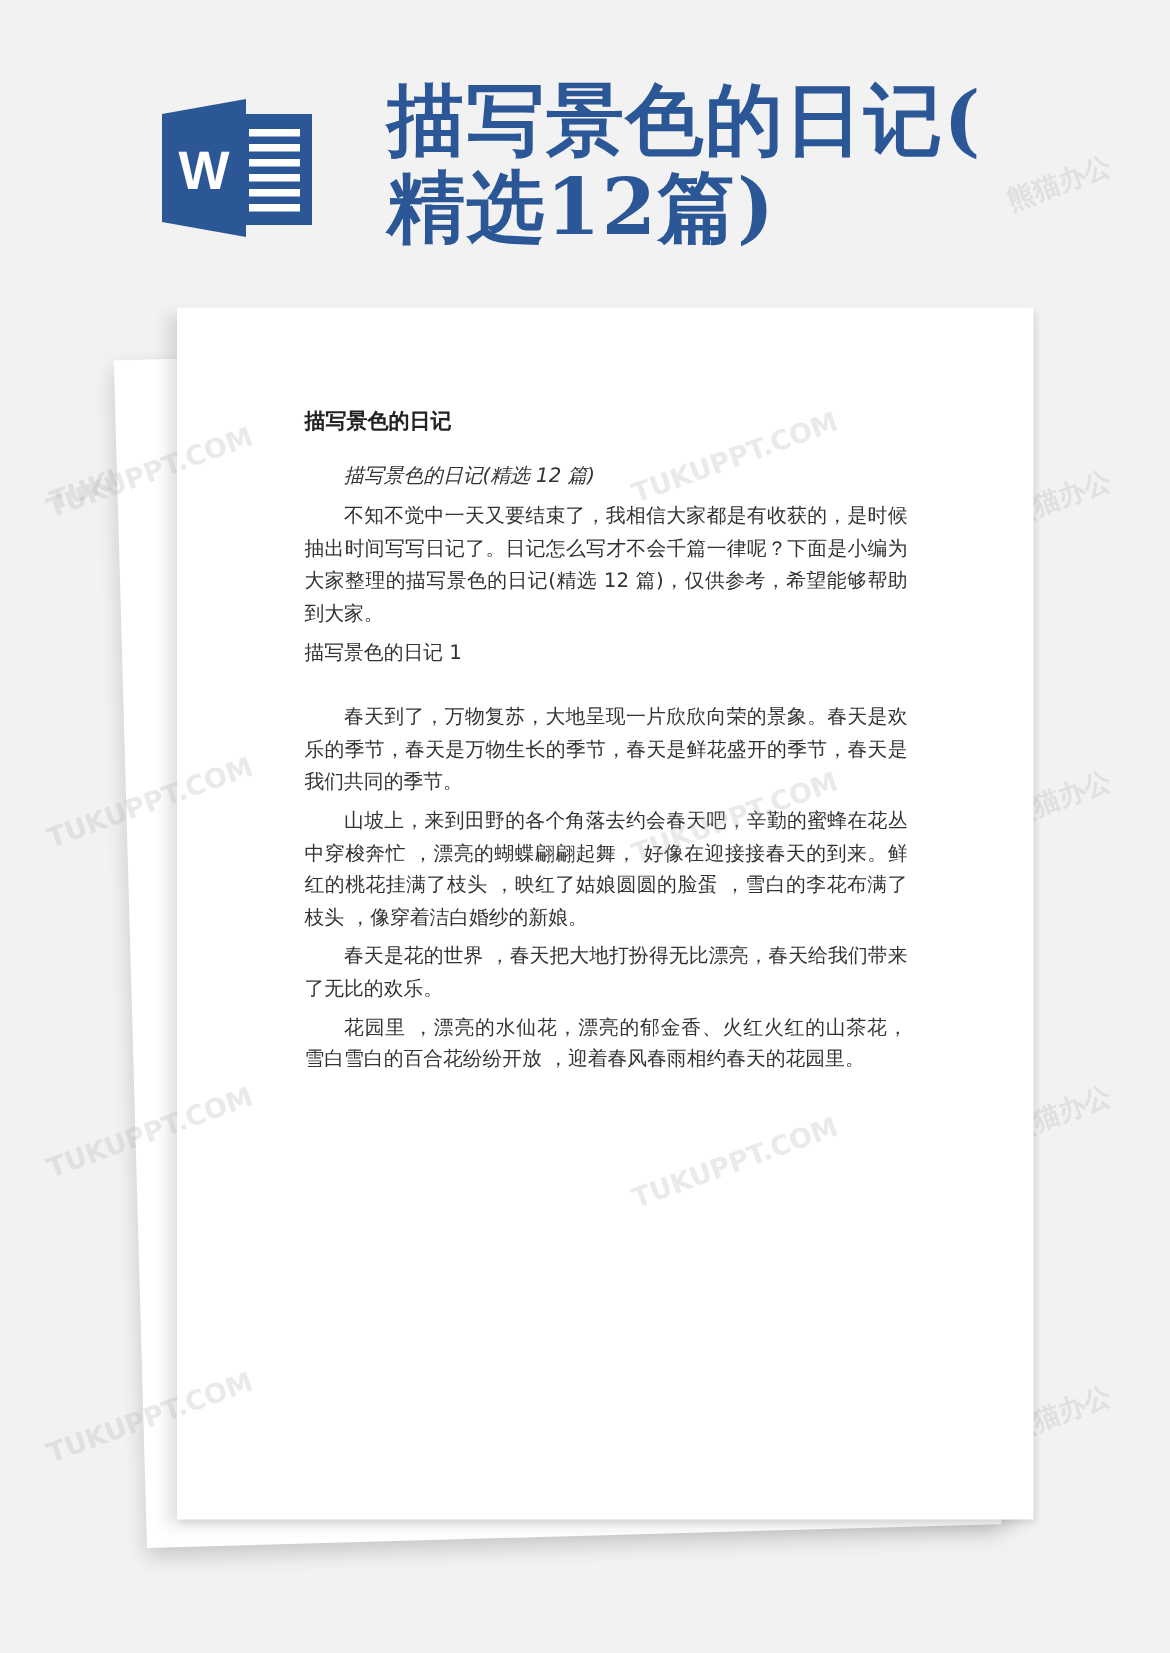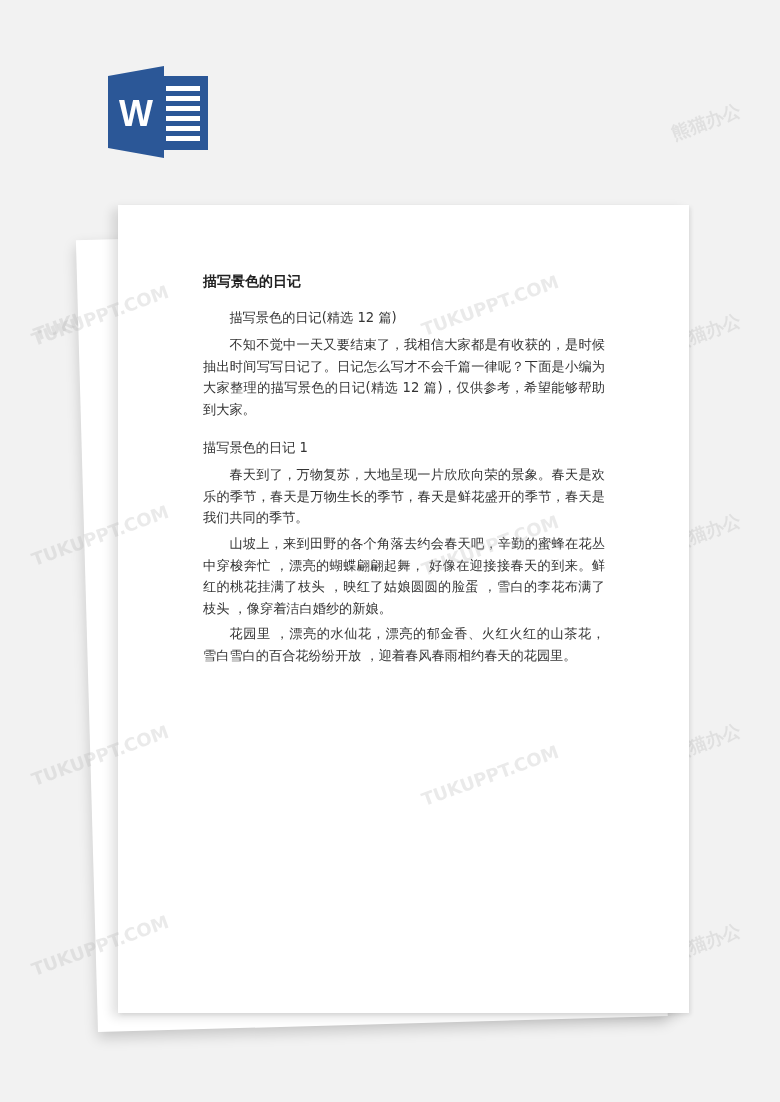--- a/index.html
+++ b/index.html
@@ -23,23 +23,23 @@
   }
   .page {
     position:absolute; left:118px; top:205px; width:571px; height:808px;
     background:#fff; box-shadow:-6px 4px 10px rgba(0,0,0,0.12), 2px 2px 4px rgba(0,0,0,0.08);
   }
   .page-content {
     position:absolute; left:85px; top:66px; width:402px;
     color:#333; font-size:13.2px; line-height:21.6px;
   }
   .page-heading { text-align:left; font-weight:bold; font-size:14px; margin:0 0 14px 0; color:#222; }
-  .subtitle { text-indent:2em; margin:0 0 6px 0; }
+  .subtitle { text-indent:2em; margin:0 0 6px 0;font-style:italic; }
   .para { text-indent:2em; margin:0 0 4px 0; text-align:justify; }
-  .section-title { margin:0 0 6px 0; }
+  .section-title { margin:0 0 22px 0; }
   .watermark {
     position:absolute; color:rgba(180,180,180,0.28); font-weight:bold;
     font-size:18px; transform:rotate(-20deg); white-space:nowrap;
     pointer-events:none;
   }
 </style>
 </head>
 <body>
 
 <div class="header">
@@ -49,39 +49,44 @@
       <rect x="58" y="20" width="34" height="5"></rect>
       <rect x="58" y="30" width="34" height="5"></rect>
       <rect x="58" y="40" width="34" height="5"></rect>
       <rect x="58" y="50" width="34" height="5"></rect>
       <rect x="58" y="60" width="34" height="5"></rect>
       <rect x="58" y="70" width="34" height="5"></rect>
     </g>
     <polygon points="0,10 56,0 56,92 0,82" fill="#2b5797"></polygon>
     <text x="28" y="60" text-anchor="middle" fill="#fff" font-family="Liberation Sans, sans-serif" font-weight="bold" font-size="36">W</text>
   </svg>
+  <h1 class="doc-title">
+    <span>描写景色的日记(</span><br>
+    <span>精选12篇)</span>
+  </h1>
 </div>
 
 <div class="watermark" style="left:30px;top:300px;"><span>TUKUPPT.COM</span></div>
 <div class="watermark" style="left:670px;top:110px;"><span>熊猫办公</span></div>
 <div class="watermark" style="left:670px;top:320px;"><span>熊猫办公</span></div>
 <div class="watermark" style="left:670px;top:520px;"><span>熊猫办公</span></div>
 <div class="watermark" style="left:670px;top:730px;"><span>熊猫办公</span></div>
 <div class="watermark" style="left:670px;top:930px;"><span>熊猫办公</span></div>
 
 <div class="sheet-back"></div>
 
 <div class="page">
   <div class="page-content">
     <p class="page-heading">描写景色的日记</p>
     <p class="subtitle">描写景色的日记(精选 12 篇)</p>
-    <p class="para" style="margin-bottom:16px">不知不觉中一天又要结束了，我相信大家都是有收获的，是时候抽出时间写写日记了。日记怎么写才不会千篇一律呢？下面是小编为大家整理的描写景色的日记(精选 12 篇)，仅供参考，希望能够帮助到大家。</p>
+    <p class="para" style="margin-bottom:4px">不知不觉中一天又要结束了，我相信大家都是有收获的，是时候抽出时间写写日记了。日记怎么写才不会千篇一律呢？下面是小编为大家整理的描写景色的日记(精选 12 篇)，仅供参考，希望能够帮助到大家。</p>
     <p class="section-title">描写景色的日记 1</p>
     <p class="para">春天到了，万物复苏，大地呈现一片欣欣向荣的景象。春天是欢乐的季节，春天是万物生长的季节，春天是鲜花盛开的季节，春天是我们共同的季节。</p>
     <p class="para">山坡上，来到田野的各个角落去约会春天吧，辛勤的蜜蜂在花丛中穿梭奔忙 ，漂亮的蝴蝶翩翩起舞， 好像在迎接接春天的到来。鲜红的桃花挂满了枝头 ，映红了姑娘圆圆的脸蛋 ，雪白的李花布满了枝头 ，像穿着洁白婚纱的新娘。</p>
+    <p class="para">春天是花的世界 ，春天把大地打扮得无比漂亮，春天给我们带来了无比的欢乐。</p>
     <p class="para">花园里 ，漂亮的水仙花，漂亮的郁金香、火红火红的山茶花， 雪白雪白的百合花纷纷开放 ，迎着春风春雨相约春天的花园里。</p>
   </div>
   <div class="watermark" style="left:-90px;top:100px;"><span>TUKUPPT.COM</span></div>
   <div class="watermark" style="left:300px;top:90px;"><span>TUKUPPT.COM</span></div>
   <div class="watermark" style="left:-90px;top:320px;"><span>TUKUPPT.COM</span></div>
   <div class="watermark" style="left:300px;top:330px;"><span>TUKUPPT.COM</span></div>
   <div class="watermark" style="left:-90px;top:540px;"><span>TUKUPPT.COM</span></div>
   <div class="watermark" style="left:300px;top:560px;"><span>TUKUPPT.COM</span></div>
   <div class="watermark" style="left:-90px;top:730px;"><span>TUKUPPT.COM</span></div>
 </div>

